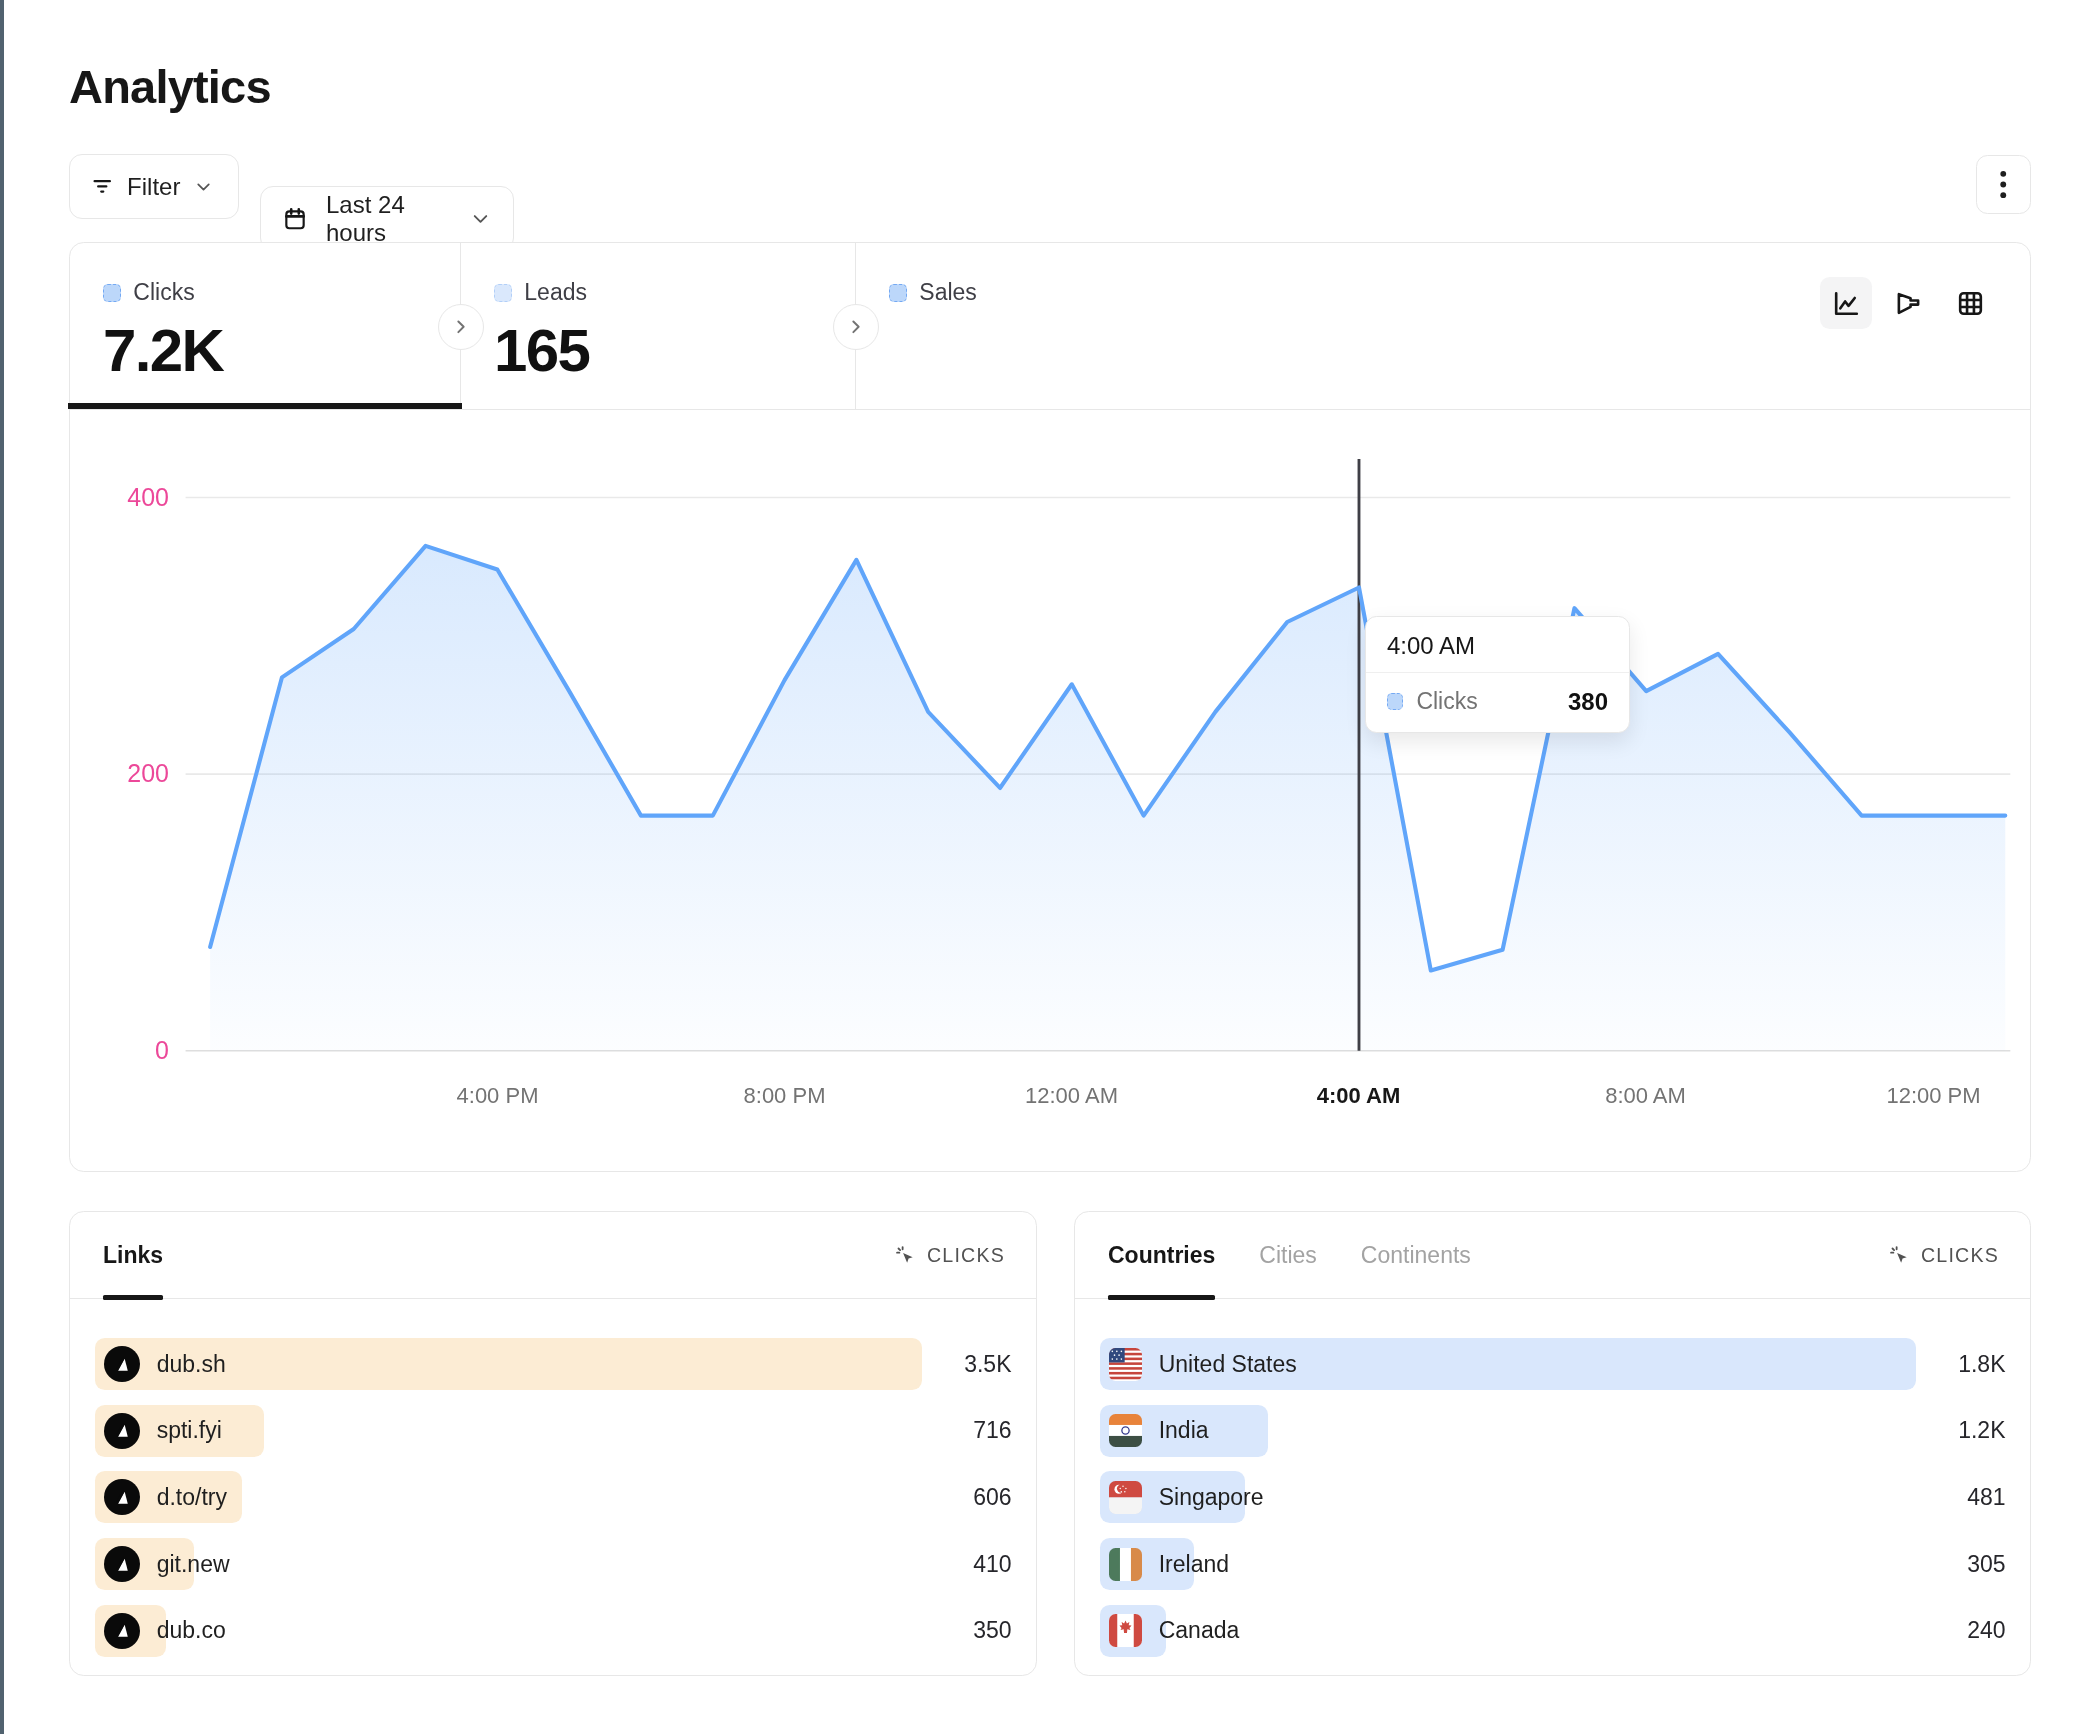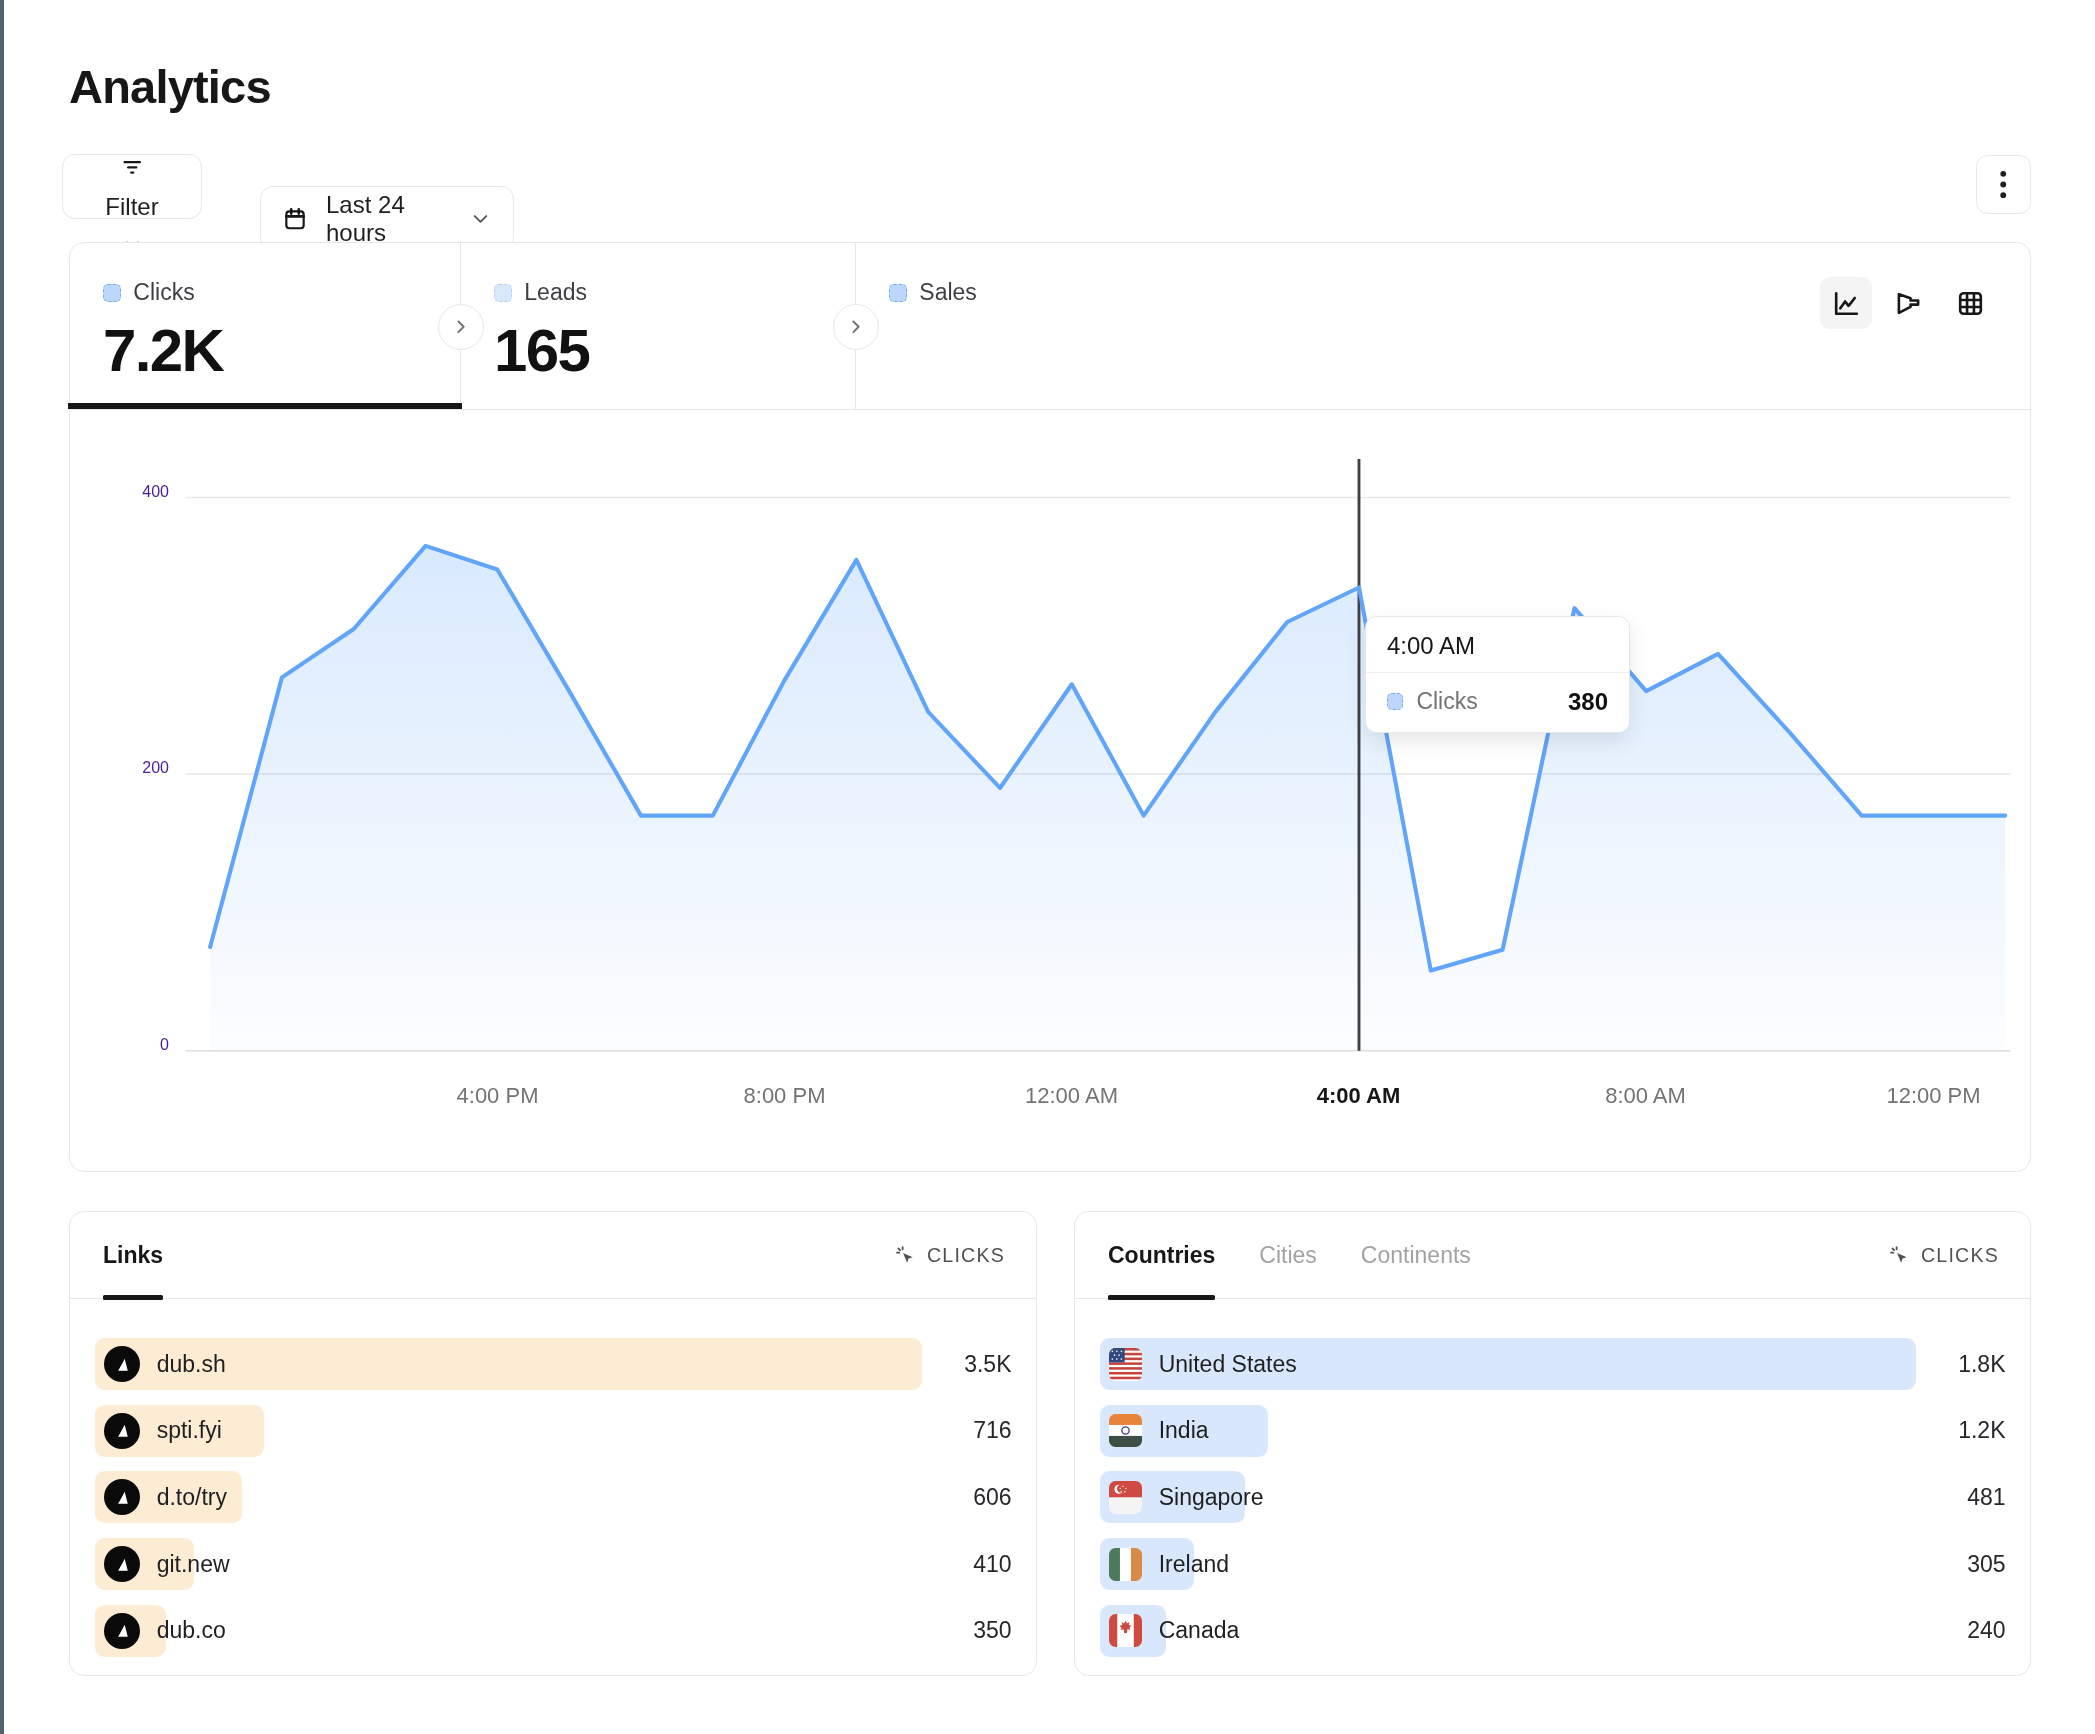--- a/index.html
+++ b/index.html
@@ -6,21 +6,21 @@
   html,body { background:#ffffff; }
   body { font-family:"Liberation Sans", sans-serif; color:#171717; }
   .page { position:relative; width:2096px; height:1735px; background:#fff; overflow:hidden; }
   .left-accent { position:absolute; left:0; top:0; width:4.1px; height:100%; background:#51626f; }
 
   .page-title { position:absolute; left:69px; top:59px; font-size:47px; font-weight:700; letter-spacing:-0.8px; }
 
   
   .toolbar-btn { position:absolute; top:154px; height:65px; background:#fff; border:1.6px solid #e7e7e7;
     border-radius:13px; display:flex; align-items:center; font-size:24px; color:#1f1f1f; cursor:pointer; }
-  .btn-filter { left:62px; width:140px; padding:0 19.6px; gap:13px;flex-direction:column; }
+  .btn-filter { left:69px; width:170px; padding:0 19.6px; gap:13px; }
   .btn-date { left:260px; width:254px; padding:0 21px; gap:18px;margin-top:32px; }
   .btn-date .chev { margin-left:auto; }
   .btn-kebab { left:1976px; width:55px; top:155px; height:59px; border-radius:11.5px; justify-content:center; }
   .icon { display:inline-flex; align-items:center; justify-content:center; }
 
   
   .main-card { position:absolute; left:69px; top:242px; width:1962px; height:930px;
     border:1.6px solid #e7e7e7; border-radius:14.7px; background:#fff; }
   .stats-header { position:absolute; left:0; top:0; width:100%; height:167px; border-bottom:1.6px solid #e7e7e7; display:flex; }
   .stat-card { position:relative; height:100%; padding:36px 0 0 33px; cursor:pointer; }
@@ -36,21 +36,21 @@
     border:1.6px solid #e7e7e7; display:flex; align-items:center; justify-content:center; color:#737373; cursor:pointer; z-index:3; }
   .join-0 { left:368px; } .join-1 { left:763px; }
   .view-toggles { position:absolute; right:34px; top:34px; display:flex; gap:9.8px; }
   .toggle-btn { width:52px; height:52px; border-radius:9.8px; display:flex; align-items:center; justify-content:center;
     background:transparent; border:none; cursor:pointer; color:#171717; }
   .toggle-btn.active { background:#f4f4f5; }
 
   
   .chart-area { position:absolute; left:0; top:167px; width:1961px; height:761px; }
   .chart-svg { position:absolute; left:0; top:0; }
-  .ylab { position:absolute; width:74px; text-align:right; font-size:16px; color:#4c1d95; }
+  .ylab { position:absolute; width:74px; text-align:right; font-size:25px; color:#ec4899; }
   .xlab { position:absolute; width:147px; text-align:center; font-size:22px; color:#737373; top:673px; }
   .xlab.hl { color:#171717; font-weight:700; }
 
   .tooltip { position:absolute; left:1295px; top:206px; width:265px; background:#fff; border:1.6px solid #e7e7e7;
     border-radius:11.5px; box-shadow:0 8.2px 21px rgba(0,0,0,.09); z-index:5; }
   .tooltip-title { padding:14.7px 21px 12.3px 21px; font-size:24px; color:#171717; border-bottom:1.6px solid #efefef; }
   .tooltip-row { display:flex; align-items:center; gap:13px; padding:14.7px 21px 16.4px 21px; }
   .tooltip-row .t-label { font-size:23px; color:#737373; }
   .tooltip-row .t-value { margin-left:auto; font-size:24px; font-weight:700; color:#111; }
 

